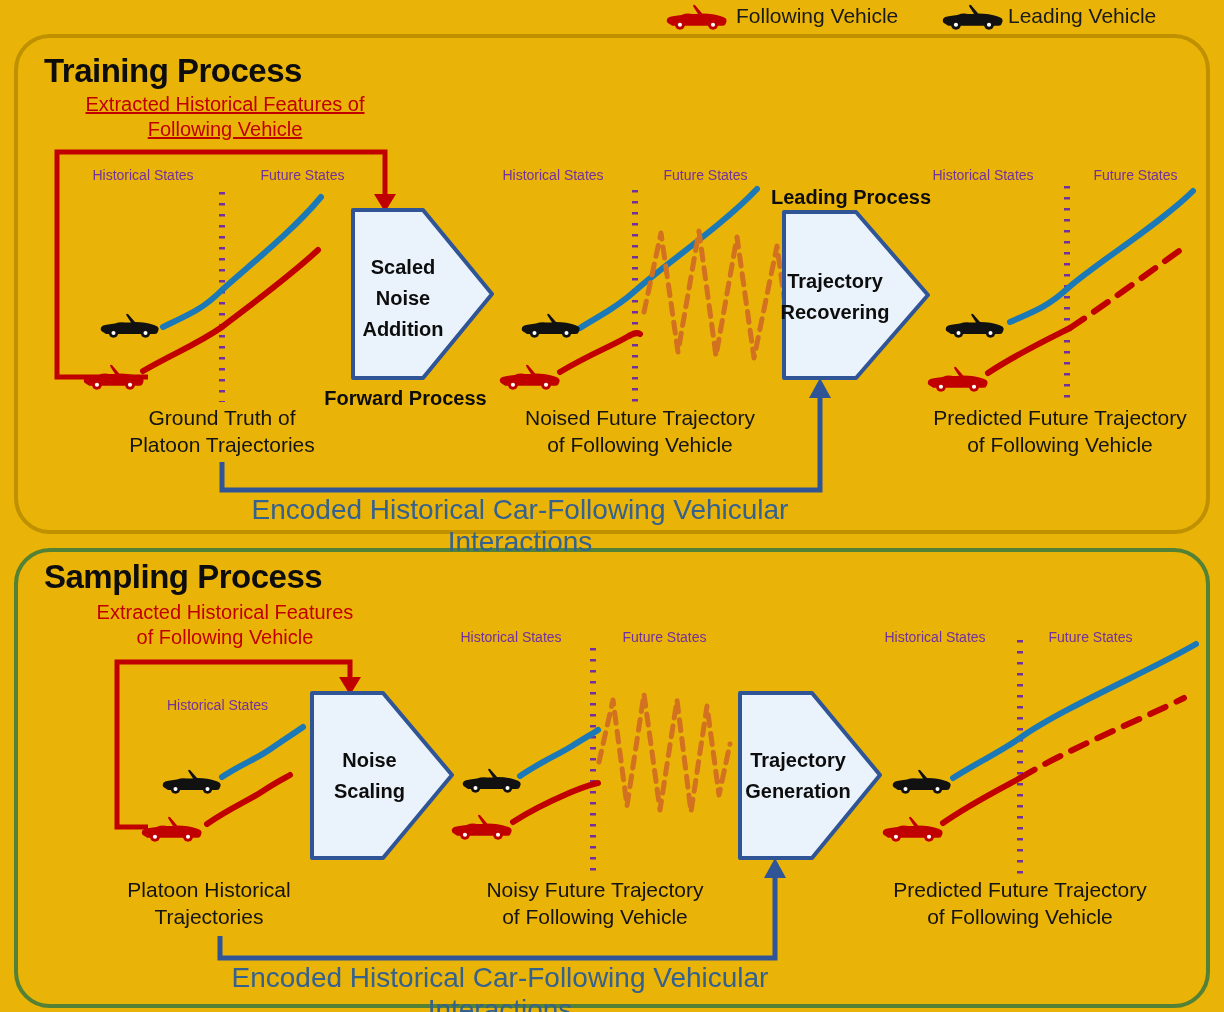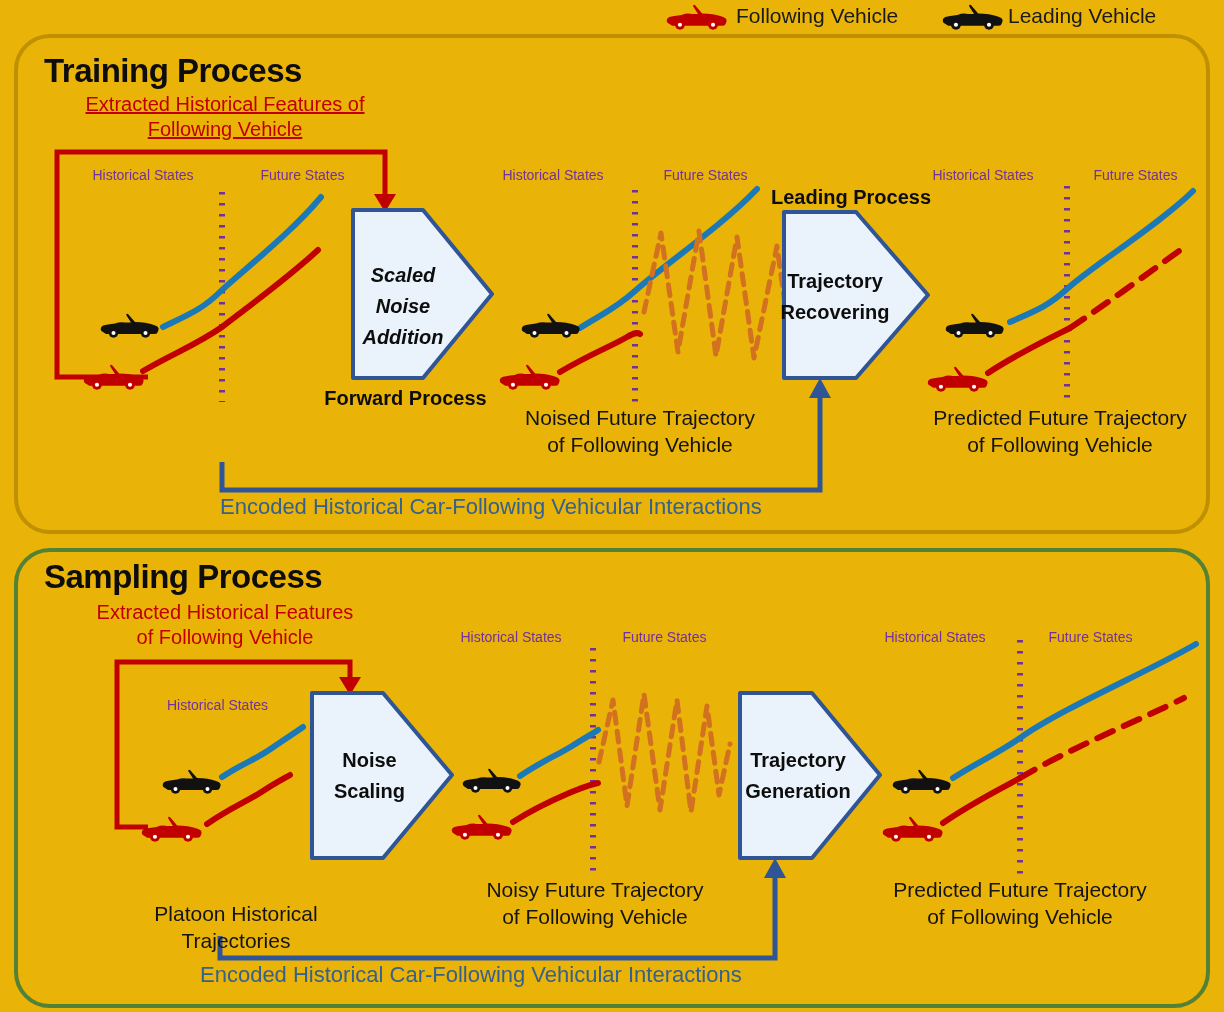--- a/index.html
+++ b/index.html
@@ -11,21 +11,21 @@
   #training-panel{left:14px;top:34px;width:1188px;height:492px;border:4px solid var(--gold);}
   #sampling-panel{left:14px;top:548px;width:1188px;height:452px;border:4px solid var(--green);}
   #diagram-svg{position:absolute;left:0;top:0;z-index:2;}
   .txt{position:absolute;z-index:3;white-space:pre-line;}
   .title{font-size:33px;font-weight:bold;letter-spacing:-0.5px;color:#0d0d0d;}
   .red-label{font-size:20px;color:var(--red);text-align:center;line-height:25px;}
   .state-label{font-size:14px;color:var(--purple);text-align:center;line-height:22px;}
   .caption{font-size:21px;color:#141414;text-align:center;line-height:27px;}
   .process-label{font-size:20px;font-weight:bold;color:#0d0d0d;text-align:center;}
   .block-label{font-size:20px;font-weight:bold;color:#0d0d0d;text-align:center;line-height:31px;}
-  .encoded-label{font-size:22px;color:var(--encoded-text);}
+  .encoded-label{font-size:28px;color:var(--encoded-text);text-align:center;}
   .legend-label{font-size:21px;color:#1a1a1a;}
 
   
   .stroke-red{stroke:var(--red);stroke-width:5;fill:none;}
   .arrow-red{fill:var(--red);stroke:none;}
   .curve-blue{stroke:var(--blue-curve);stroke-width:6;fill:none;stroke-linecap:round;}
   .curve-red{stroke:var(--red);stroke-width:6;fill:none;stroke-linecap:round;}
   .dashed{stroke-dasharray:17 12;}
   .dotline{stroke:var(--purple);stroke-width:6;stroke-dasharray:2.5 8.5;fill:none;}
   .noise{stroke:var(--orange);stroke-width:5;fill:none;stroke-dasharray:11 8;stroke-linejoin:round;stroke-linecap:round;}
@@ -144,28 +144,30 @@
   <div class="txt red-label" style="left:60px;top:92px;width:330px;text-decoration:underline;">Extracted Historical Features of
 Following Vehicle</div>
 
   <div class="txt state-label" style="left:68px;top:164px;width:150px;">Historical States</div>
   <div class="txt state-label" style="left:230px;top:164px;width:145px;">Future States</div>
   <div class="txt state-label" style="left:478px;top:164px;width:150px;">Historical States</div>
   <div class="txt state-label" style="left:633px;top:164px;width:145px;">Future States</div>
   <div class="txt state-label" style="left:908px;top:164px;width:150px;">Historical States</div>
   <div class="txt state-label" style="left:1063px;top:164px;width:145px;">Future States</div>
 
-  <div class="txt block-label" style="left:348px;top:260px;width:110px;font-style:italic;">Scaled
+  <div class="txt block-label" style="left:348px;top:252px;width:110px;">Scaled
 Noise
 Addition</div>
   <div class="txt process-label" style="left:318px;top:387px;width:175px;">Forward Process</div>
   <div class="txt process-label" style="left:762px;top:186px;width:178px;">Leading Process</div>
   <div class="txt block-label" style="left:776px;top:266px;width:118px;">Trajectory
 Recovering</div>
 
+  <div class="txt caption" style="left:107px;top:404px;width:230px;">Ground Truth of
+Platoon Trajectories</div>
   <div class="txt caption" style="left:495px;top:404px;width:290px;">Noised Future Trajectory
 of Following Vehicle</div>
   <div class="txt caption" style="left:915px;top:404px;width:290px;">Predicted Future Trajectory
 of Following Vehicle</div>
 
   <div class="txt encoded-label" style="left:220px;top:494px;width:600px;">Encoded Historical Car-Following Vehicular Interactions</div>
 
   <div class="txt title" style="left:44px;top:558px;">Sampling Process</div>
   <div class="txt red-label" style="left:80px;top:600px;width:290px;">Extracted Historical Features
 of Following Vehicle</div>
@@ -174,21 +176,21 @@
   <div class="txt state-label" style="left:436px;top:626px;width:150px;">Historical States</div>
   <div class="txt state-label" style="left:592px;top:626px;width:145px;">Future States</div>
   <div class="txt state-label" style="left:860px;top:626px;width:150px;">Historical States</div>
   <div class="txt state-label" style="left:1018px;top:626px;width:145px;">Future States</div>
 
   <div class="txt block-label" style="left:312px;top:745px;width:115px;">Noise
 Scaling</div>
   <div class="txt block-label" style="left:733px;top:745px;width:130px;">Trajectory
 Generation</div>
 
-  <div class="txt caption" style="left:121px;top:876px;width:230px;margin-top:24px;">Platoon Historical
+  <div class="txt caption" style="left:94px;top:876px;width:230px;">Platoon Historical
 Trajectories</div>
   <div class="txt caption" style="left:450px;top:876px;width:290px;">Noisy Future Trajectory
 of Following Vehicle</div>
   <div class="txt caption" style="left:875px;top:876px;width:290px;">Predicted Future Trajectory
 of Following Vehicle</div>
 
   <div class="txt encoded-label" style="left:200px;top:962px;width:600px;">Encoded Historical Car-Following Vehicular Interactions</div>
 </div>
 
 </body></html>

